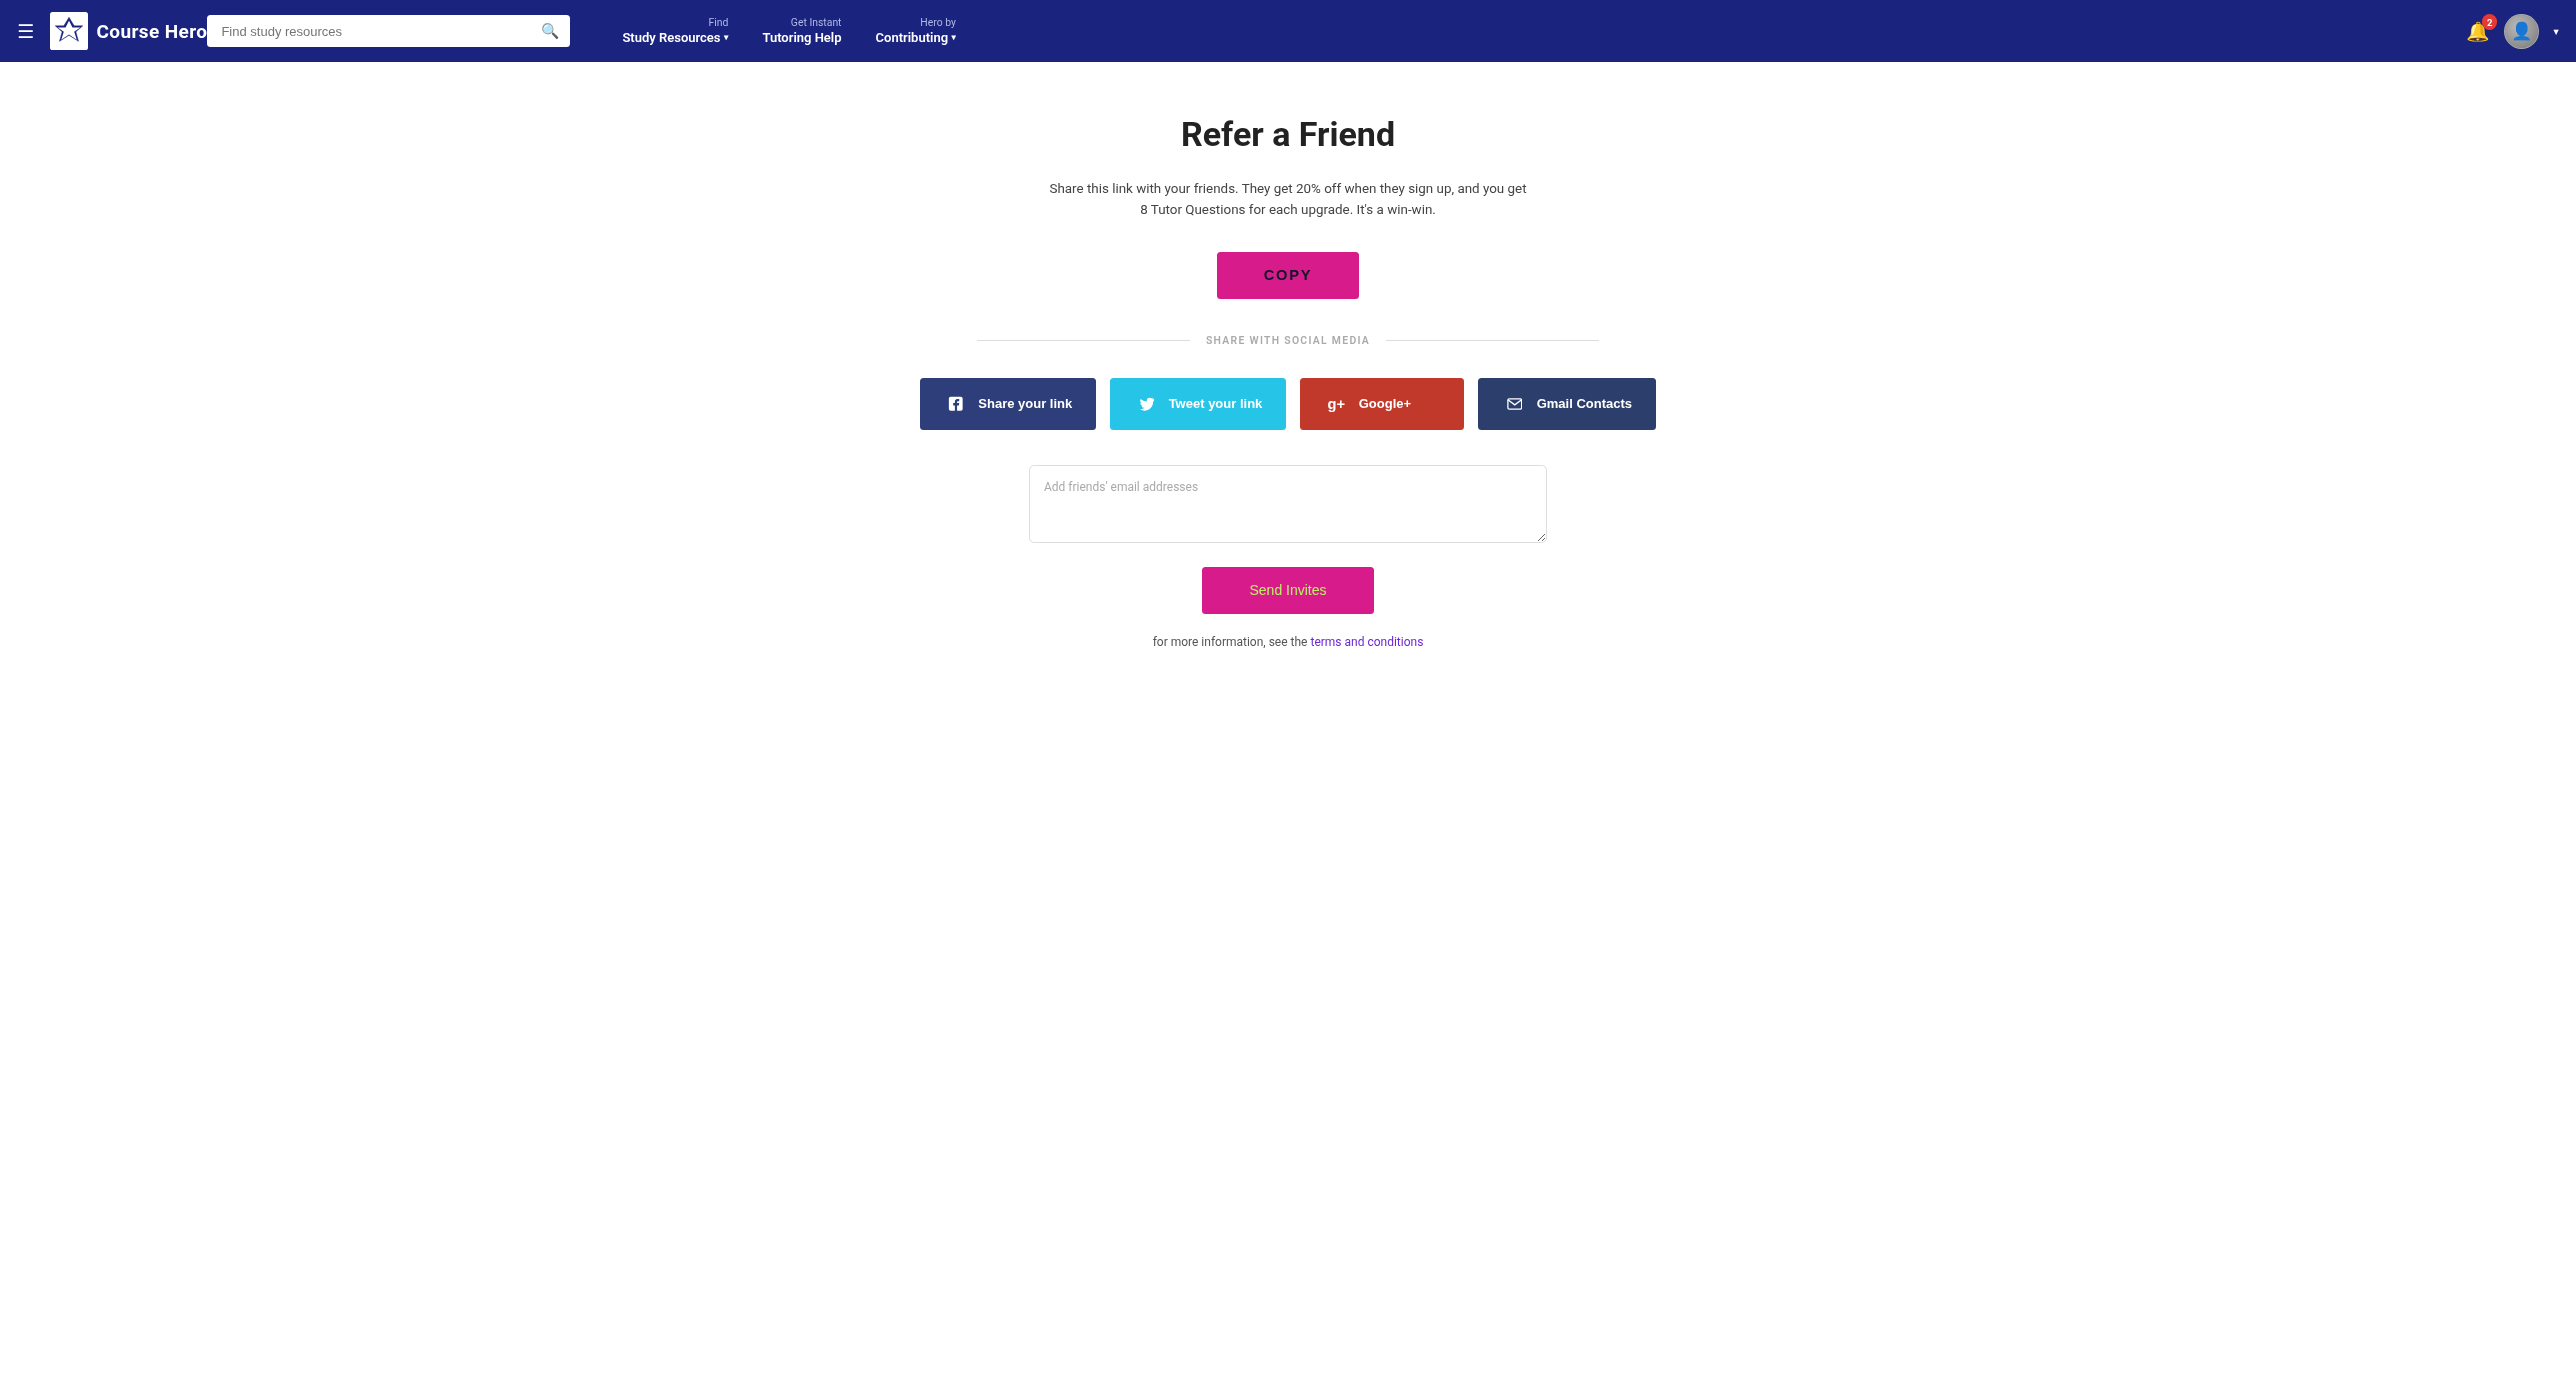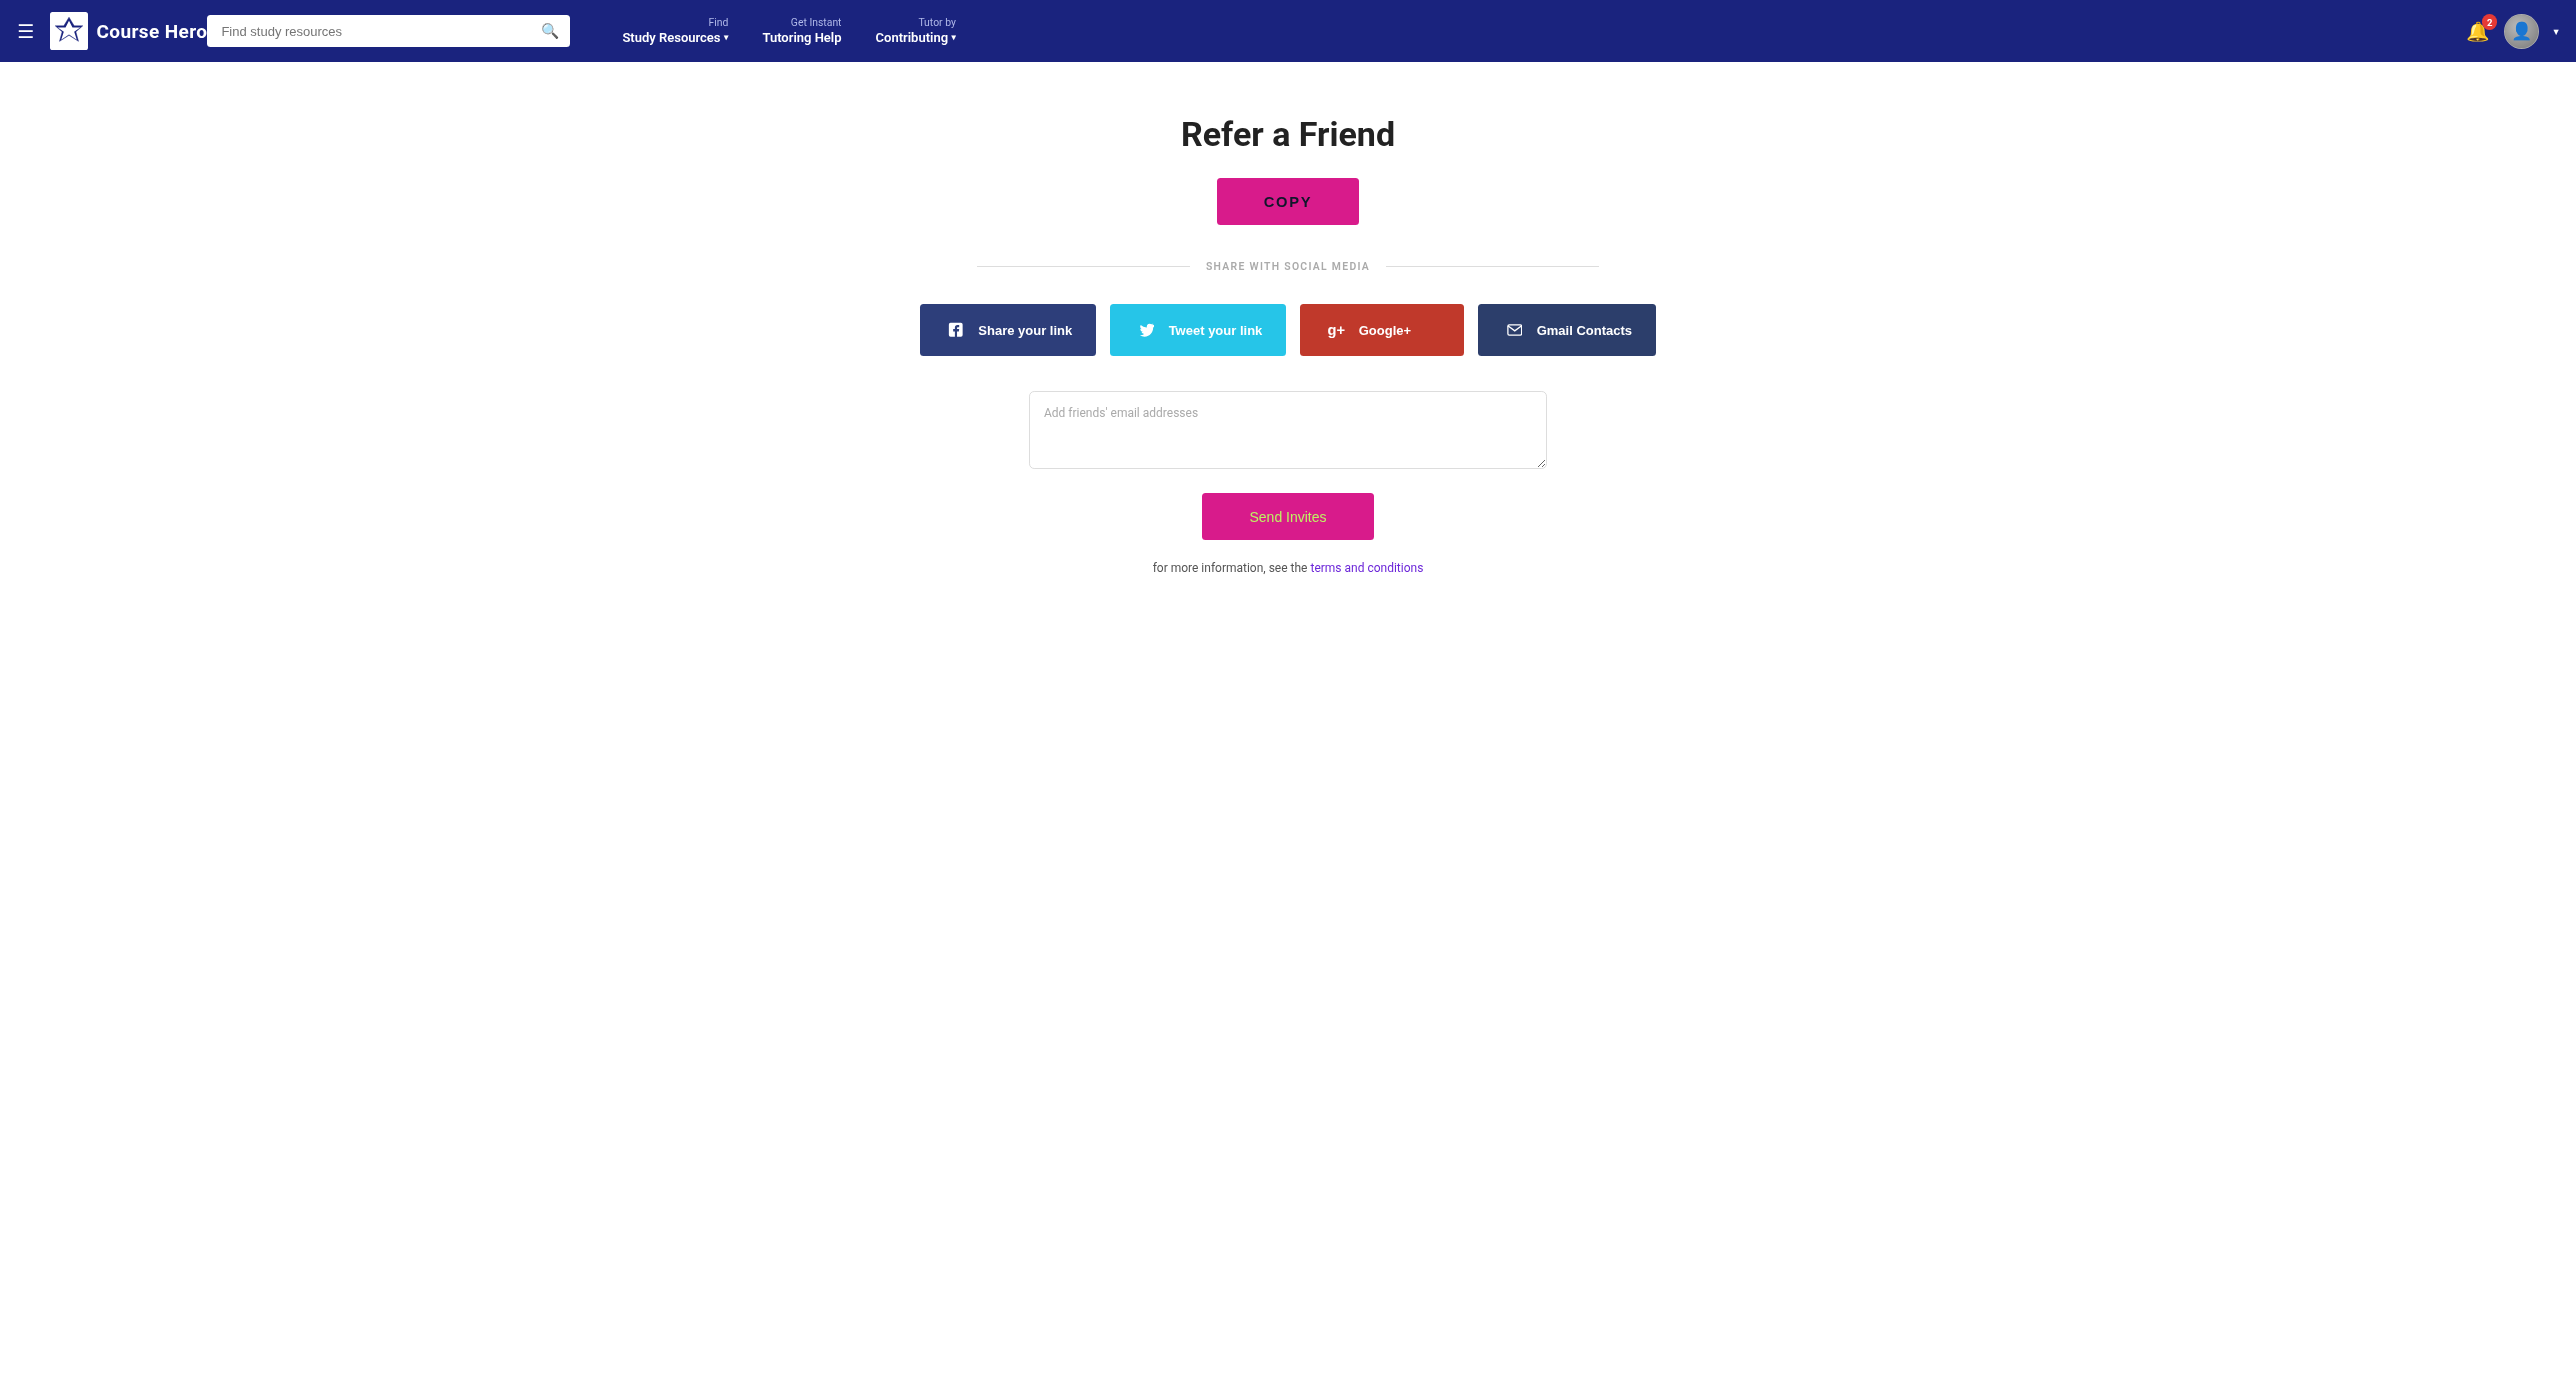--- a/index.html
+++ b/index.html
@@ -294,41 +294,42 @@
       <span class="nav-link-main">
         <span>Study Resources</span>
         <span class="chevron">▾</span>
       </span>
     </div>
     <div class="nav-link-group">
       <span class="nav-link-sub">Get Instant</span>
       <span class="nav-link-main">Tutoring Help</span>
     </div>
     <div class="nav-link-group">
-      <span class="nav-link-sub">Tutor by</span>
+      <span class="nav-link-sub">Hero by</span>
       <span class="nav-link-main">
         <span>Contributing</span>
         <span class="chevron">▾</span>
       </span>
     </div>
   </div>
   <div class="nav-right">
     <div class="nav-bell">
       🔔
       <span class="nav-bell-badge">2</span>
     </div>
     <div class="nav-avatar">
       <div class="nav-avatar-inner">👤</div>
     </div>
     <span class="nav-chevron-down">▾</span>
   </div>
 </nav>
 
 <main class="main">
   <h1 class="page-title">Refer a Friend</h1>
+  <p class="page-subtitle">Share this link with your friends. They get 20% off when they sign up, and you get 8 Tutor Questions for each upgrade. It's a win-win.</p>
 
   <button class="copy-btn">COPY</button>
 
   <div class="divider-row">
     <div class="divider-line"></div>
     <span class="divider-text">SHARE WITH SOCIAL MEDIA</span>
     <div class="divider-line"></div>
   </div>
 
   <div class="social-buttons">

